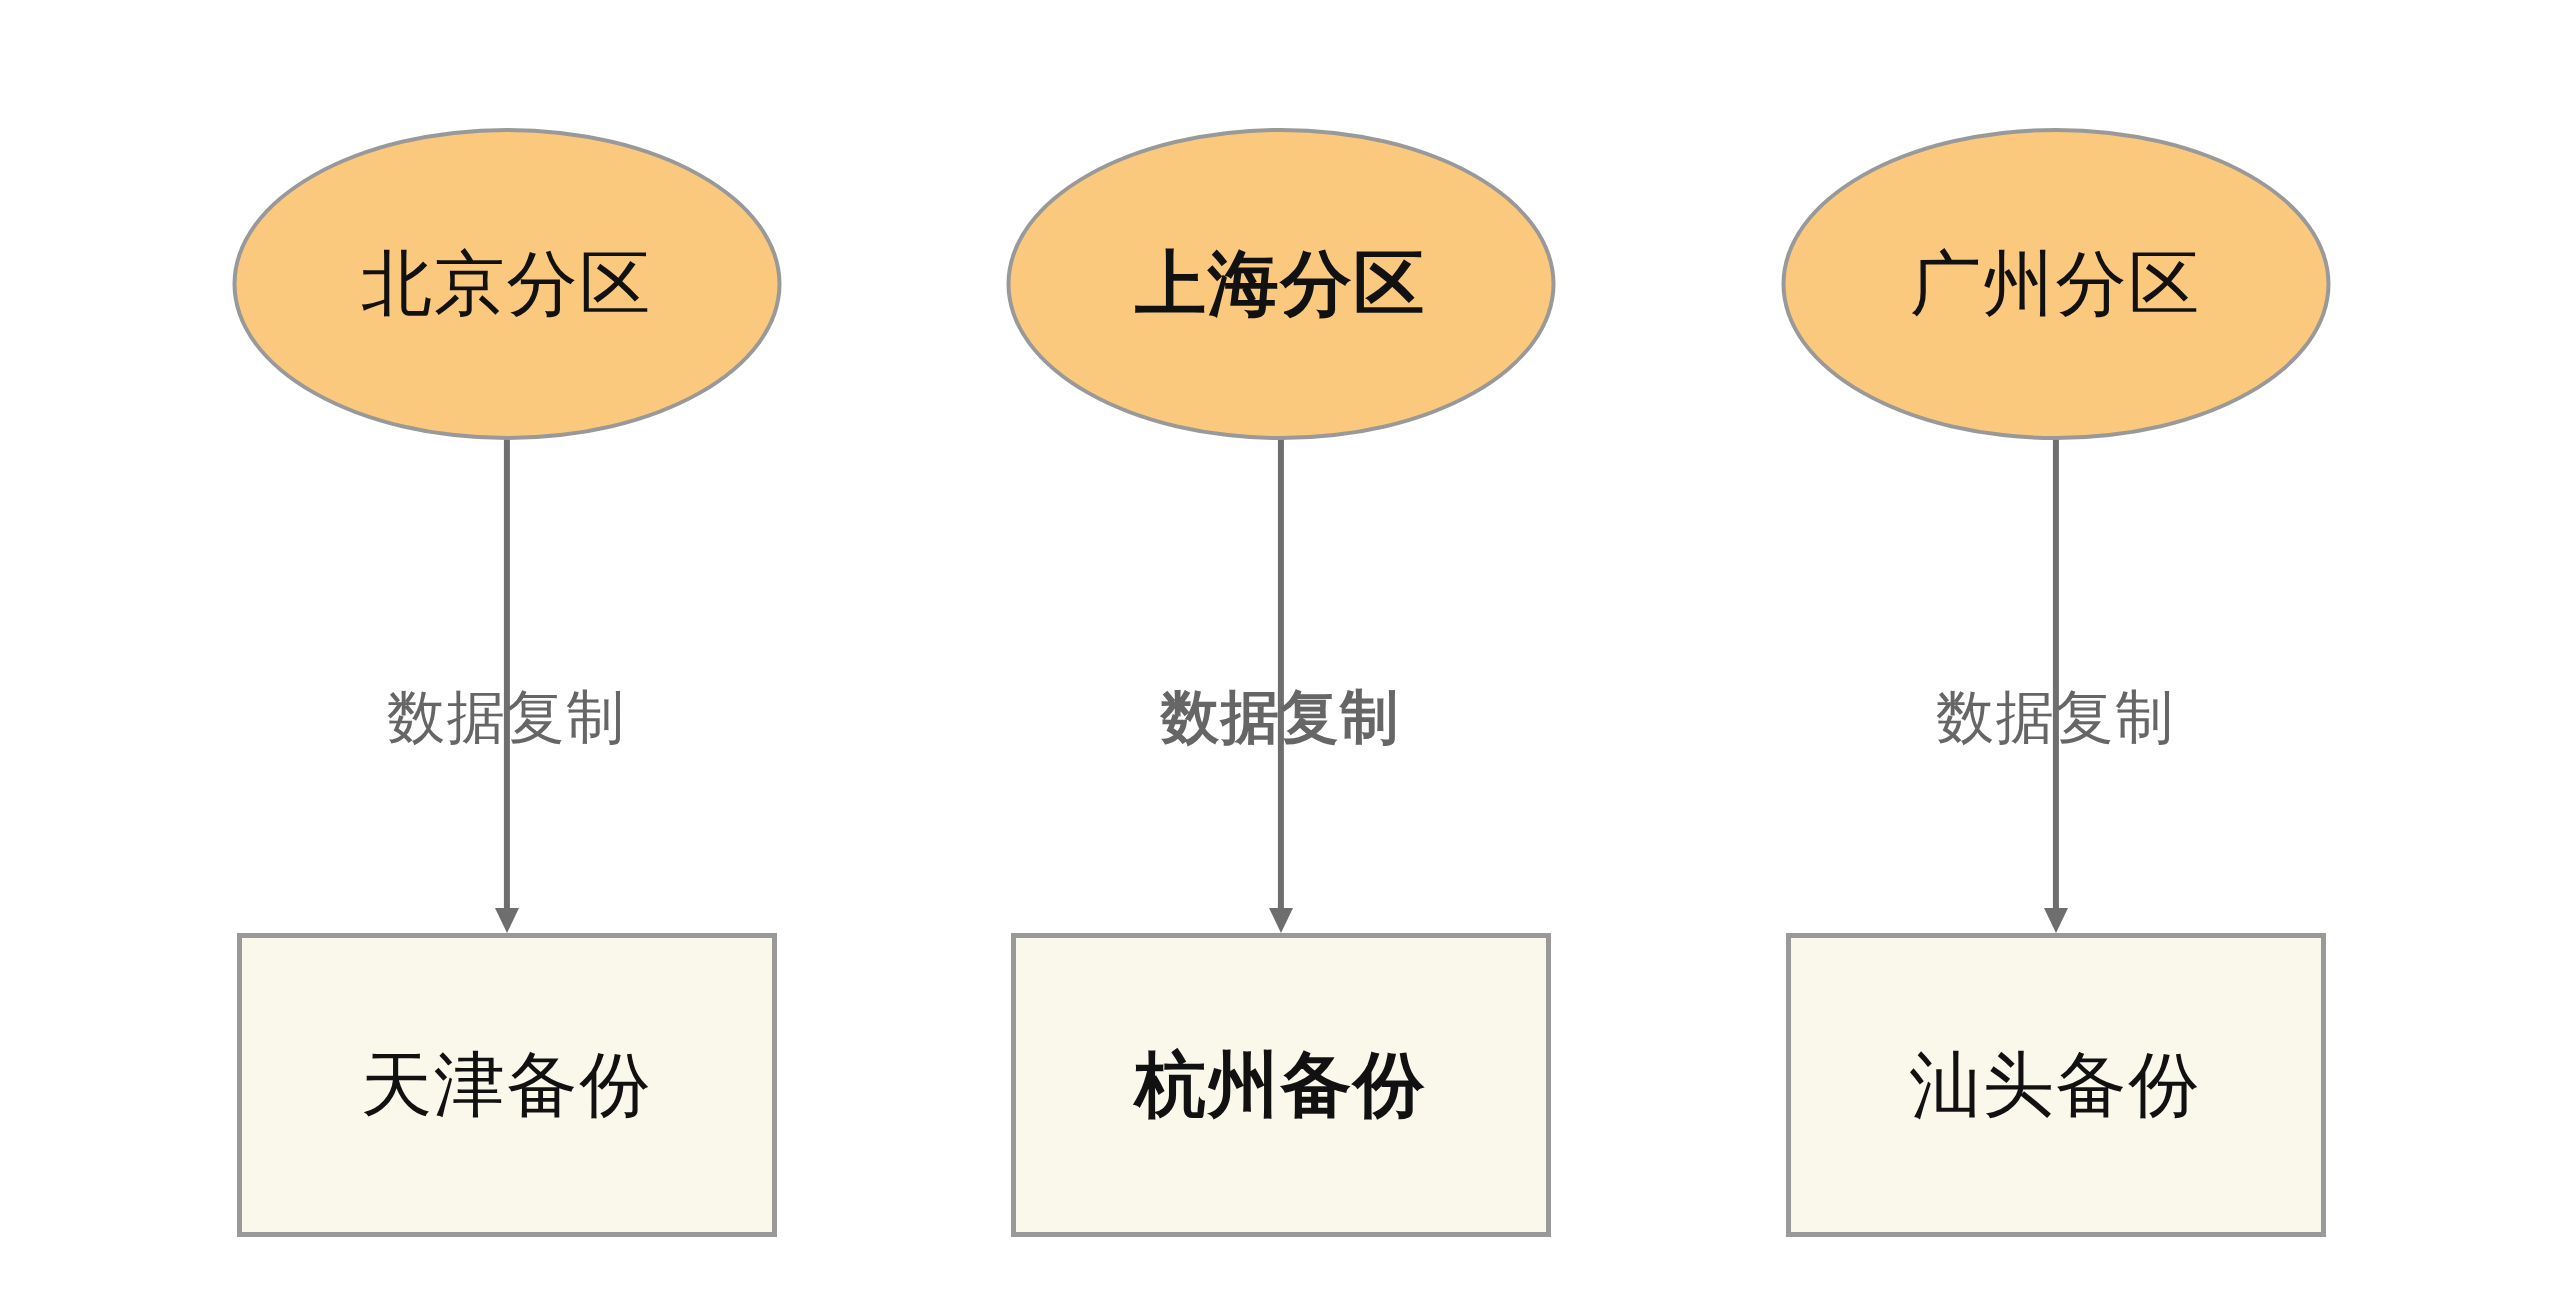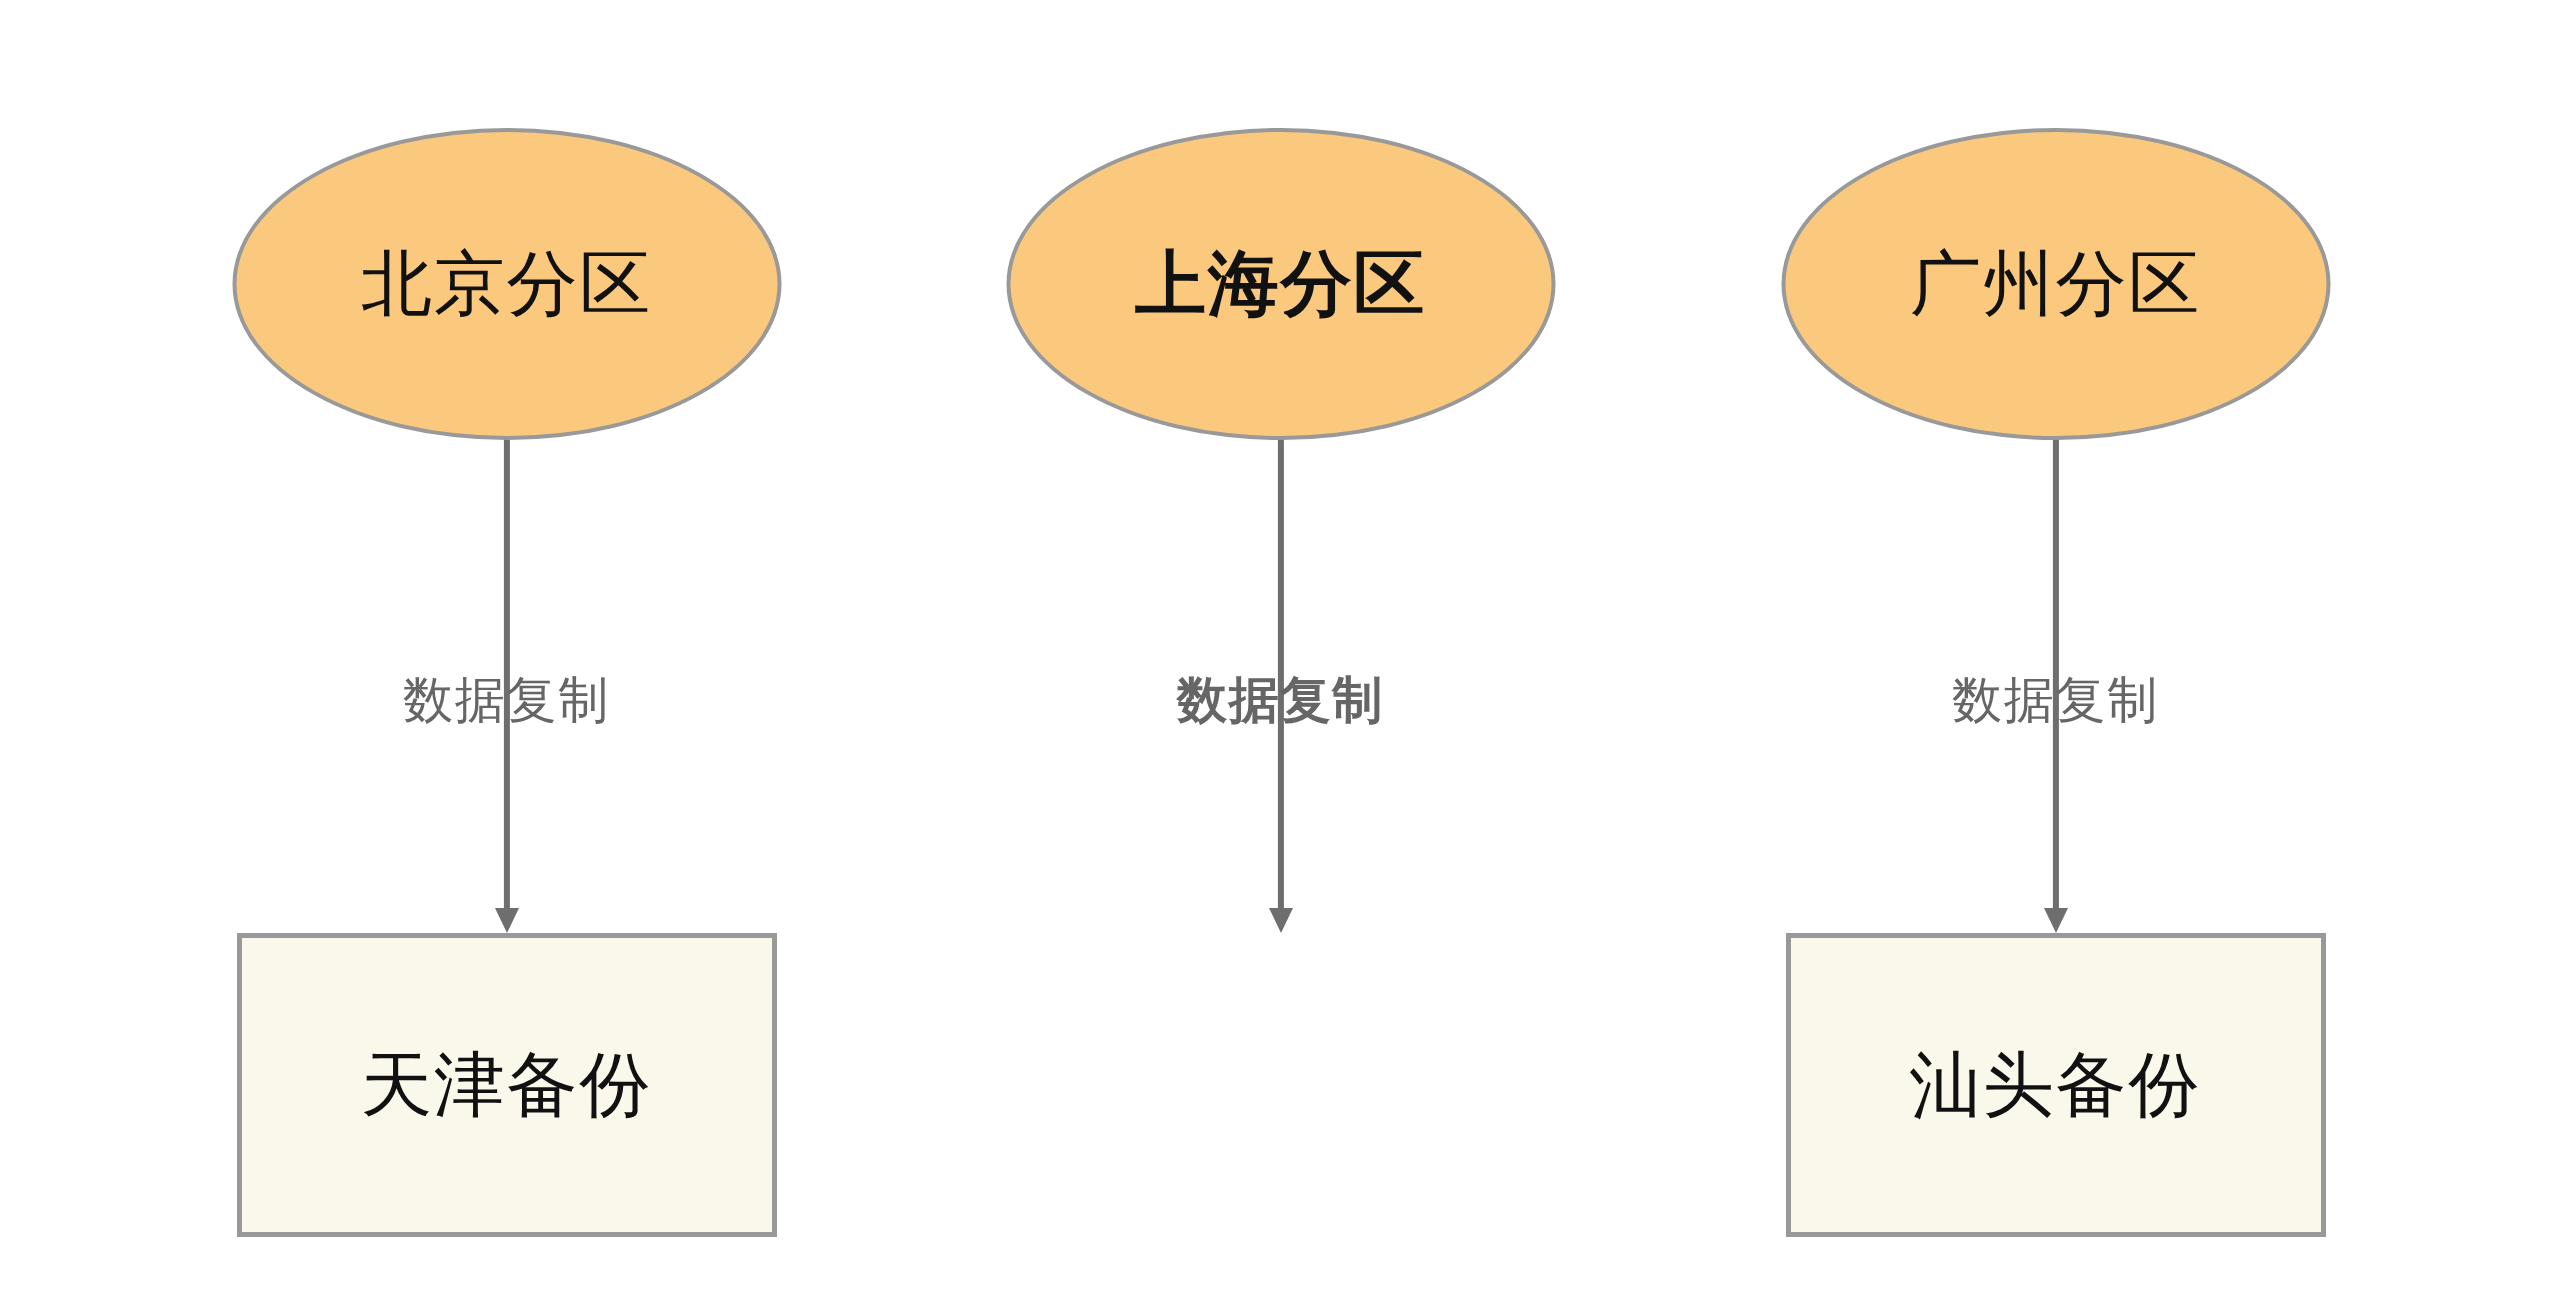--- a/index.html
+++ b/index.html
@@ -62,25 +62,25 @@
     transform: translateX(-50%);
     width: 0;
     height: 0;
     border-left: 12.4px solid transparent;
     border-right: 12.4px solid transparent;
     border-top: 25px solid var(--arrow-color, #6E6E6E);
     z-index: 0;
   }
   .edge-label {
     position: absolute;
-    top: 700px;
+    top: 718px;
     left: 50%;
     transform: translate(-50%, -50%);
     white-space: nowrap;
-    font-size: 50px;
+    font-size: 58px;
     color: var(--edge-label-color, #666666);
     letter-spacing: 1.8px;
     z-index: 2;
   }
 
   .rect-node {
     position: absolute;
     top: 933px;
     left: 50%;
     transform: translateX(-50%);
@@ -109,20 +109,21 @@
     <div class="edge-arrowhead"></div>
     <div class="edge-label">数据复制</div>
     <div class="rect-node">天津备份</div>
   </div>
 
   <div class="column col-2">
     <div class="ellipse-node">上海分区</div>
     <div class="edge-line"></div>
     <div class="edge-arrowhead"></div>
     <div class="edge-label">数据复制</div>
+    <div class="rect-node">杭州备份</div>
   </div>
 
   <div class="column col-3">
     <div class="ellipse-node">广州分区</div>
     <div class="edge-line"></div>
     <div class="edge-arrowhead"></div>
     <div class="edge-label">数据复制</div>
     <div class="rect-node">汕头备份</div>
   </div>
 

